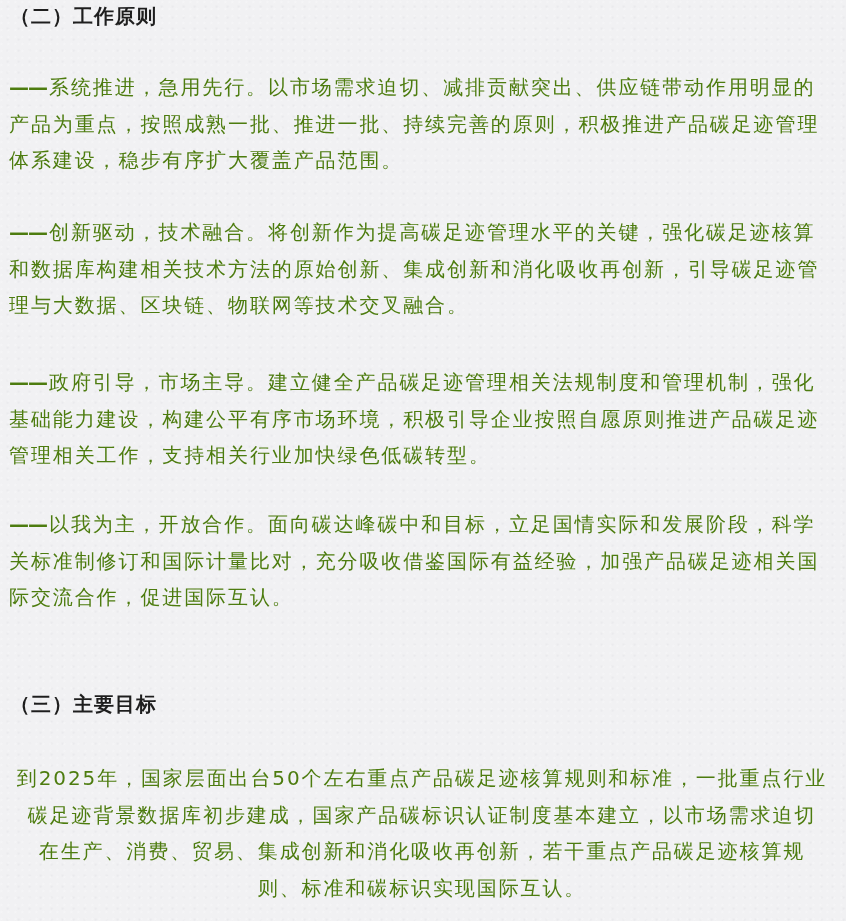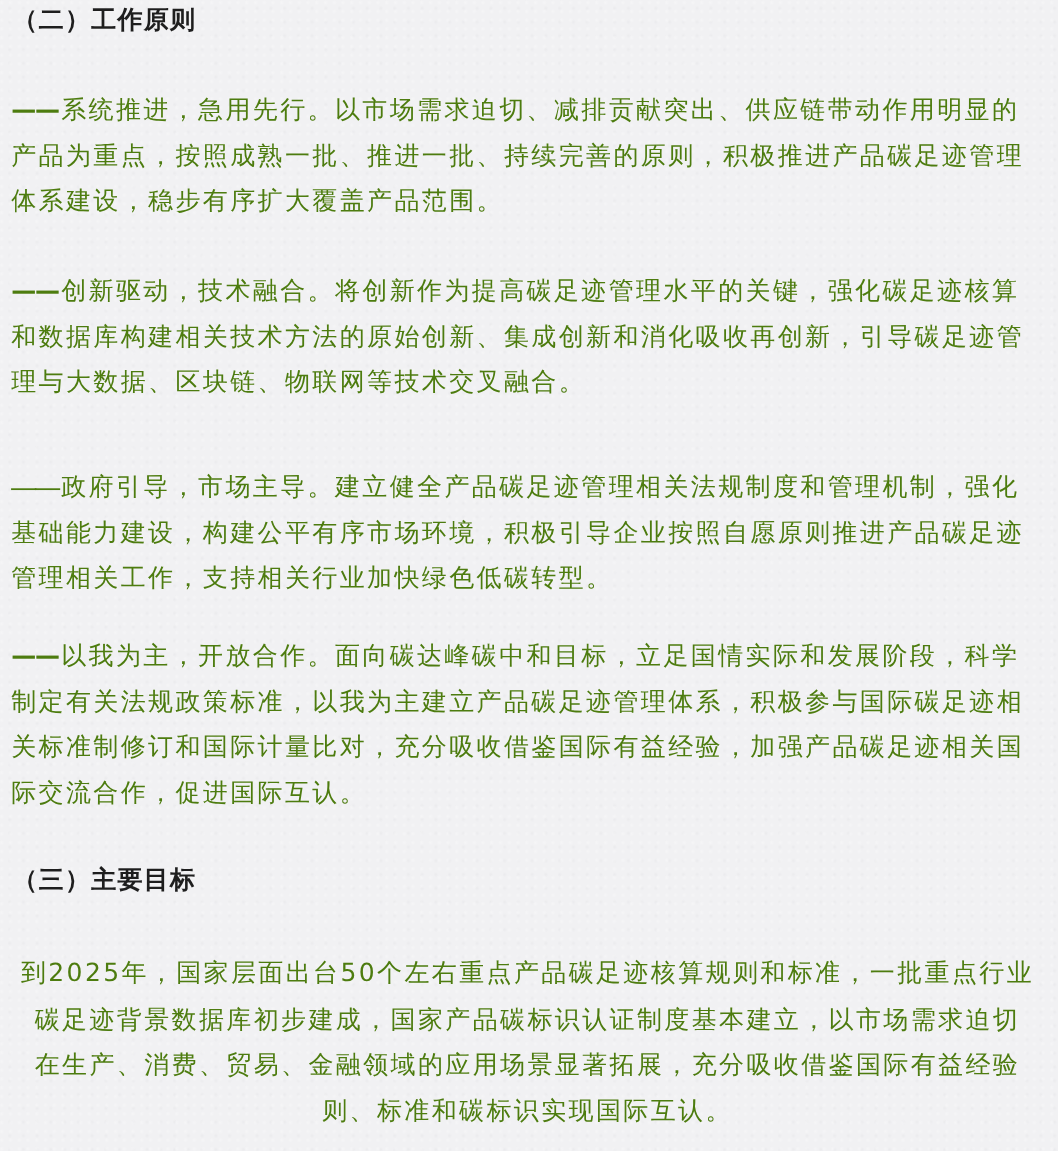--- a/index.html
+++ b/index.html
@@ -66,35 +66,34 @@
     <span class="line">产品为重点，按照成熟一批、推进一批、持续完善的原则，积极推进产品碳足迹管理</span>
     <span class="line">体系建设，稳步有序扩大覆盖产品范围。</span>
   </div>
 
   <div class="para" style="top:214px;">
     <span class="line"><span class="dash">——</span><span>创新驱动，技术融合。将创新作为提高碳足迹管理水平的关键，强化碳足迹核算</span></span>
     <span class="line">和数据库构建相关技术方法的原始创新、集成创新和消化吸收再创新，引导碳足迹管</span>
     <span class="line">理与大数据、区块链、物联网等技术交叉融合。</span>
   </div>
 
-  <div class="para" style="top:372px;font-family:Liberation Serif, serif;">
+  <div class="para" style="top:364px;">
     <span class="line"><span class="dash">——</span><span>政府引导，市场主导。建立健全产品碳足迹管理相关法规制度和管理机制，强化</span></span>
     <span class="line">基础能力建设，构建公平有序市场环境，积极引导企业按照自愿原则推进产品碳足迹</span>
     <span class="line">管理相关工作，支持相关行业加快绿色低碳转型。</span>
   </div>
 
   <div class="para" style="top:506px;">
     <span class="line"><span class="dash">——</span><span>以我为主，开放合作。面向碳达峰碳中和目标，立足国情实际和发展阶段，科学</span></span>
-    <span class="line">制定有关法规政策标准，以我为主建立产品碳足迹管理体系，积极参与国际碳足迹相</span>
     <span class="line">关标准制修订和国际计量比对，充分吸收借鉴国际有益经验，加强产品碳足迹相关国</span>
     <span class="line">际交流合作，促进国际互认。</span>
   </div>
 
   <div class="heading" style="top:688px;">（三）主要目标</div>
 
   <div class="para" style="top:760px;text-align:center;">
     <span class="line">到2025年，国家层面出台50个左右重点产品碳足迹核算规则和标准，一批重点行业</span>
     <span class="line">碳足迹背景数据库初步建成，国家产品碳标识认证制度基本建立，以市场需求迫切</span>
-    <span class="line">在生产、消费、贸易、金融领域的应用场景显著拓展，充分吸收借鉴国际有益经验</span>
+    <span class="line">在生产、消费、贸易、集成创新和消化吸收再创新，若干重点产品碳足迹核算规</span>
     <span class="line">则、标准和碳标识实现国际互认。</span>
   </div>
 
 </div>
 
 </body></html>

